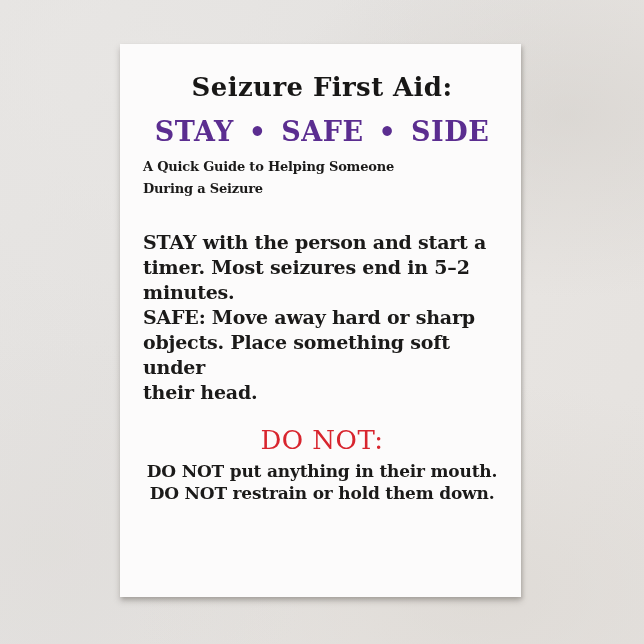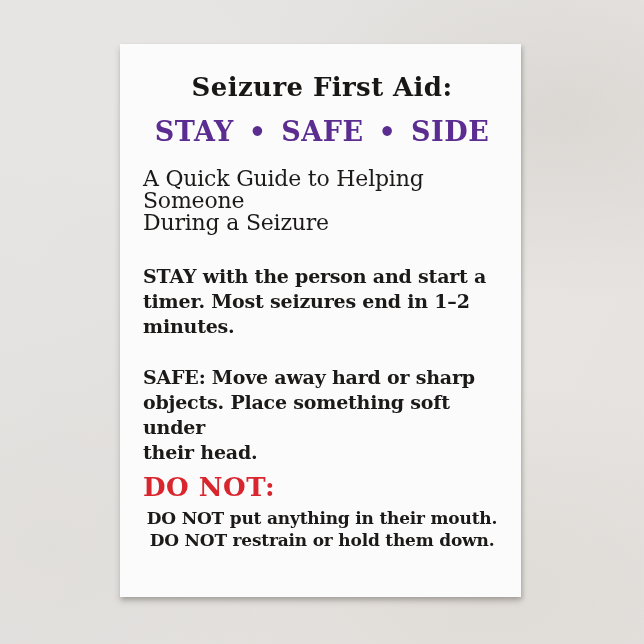--- a/index.html
+++ b/index.html
@@ -48,48 +48,48 @@
     font-size: 27px;
     line-height: 32px;
     font-weight: bold;
     text-align: center;
     color: var(--accent-purple, #5b2d90);
     letter-spacing: 0.5px;
     word-spacing: 5px;
   }
 
   .card-intro {
-    margin: 20px 0 0 0;
-    font-size: 22px;
+    margin: 8px 0 0 0;
+    font-size: 13px;
     line-height: 22px;
-    font-weight: normal;
+    font-weight: bold;
     color: #1b1a19;
     white-space: pre-line;
     letter-spacing: -0.2px;
   }
 
   .body-para {
     font-size: 19px;
     line-height: 25px;
     font-weight: bold;
     color: #1b1a19;
     white-space: pre-line;
     letter-spacing: -0.2px;
     margin: 0;
   }
   .para-stay { margin-top: 30px; }
-  .para-safe { margin-top: 26px; }
+  .para-safe { }
   .para-side { margin-top: 22px; }
 
   .do-not-heading {
-    margin: 7px 0 0 0;
+    margin: 20px 0 0 0;
     font-size: 26px;
     line-height: 30px;
-    font-weight: bold;
-    text-align: left;
+    font-weight: normal;
+    text-align: center;
     color: var(--warning-red, #d8252e);
     letter-spacing: 0.5px;
   }
 
   .warning-lines {
     margin: 5px 0 0 0;
     font-size: 17px;
     line-height: 22px;
     font-weight: bold;
     text-align: center;
@@ -105,21 +105,21 @@
   <div class="card">
 
     <h1 class="card-title">Seizure First Aid:</h1>
 
     <h2 class="card-subtitle">STAY • SAFE • SIDE</h2>
 
     <p class="card-intro">A Quick Guide to Helping Someone
 During a Seizure</p>
 
     <p class="body-para para-stay">STAY with the person and start a
-timer. Most seizures end in 1–2
+timer. Most seizures end in 5–2
 minutes.</p>
 
     <p class="body-para para-safe">SAFE: Move away hard or sharp
 objects. Place something soft under
 their head.</p>
 
 
     <h3 class="do-not-heading">DO NOT:</h3>
 
     <p class="warning-lines">DO NOT put anything in their mouth.

